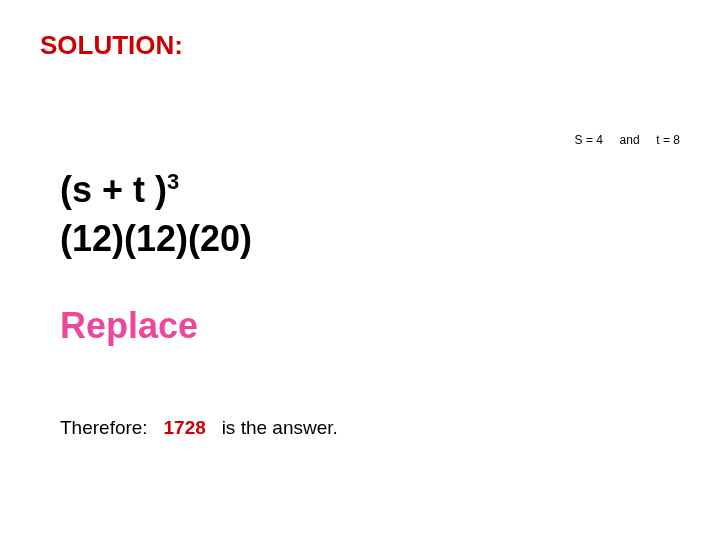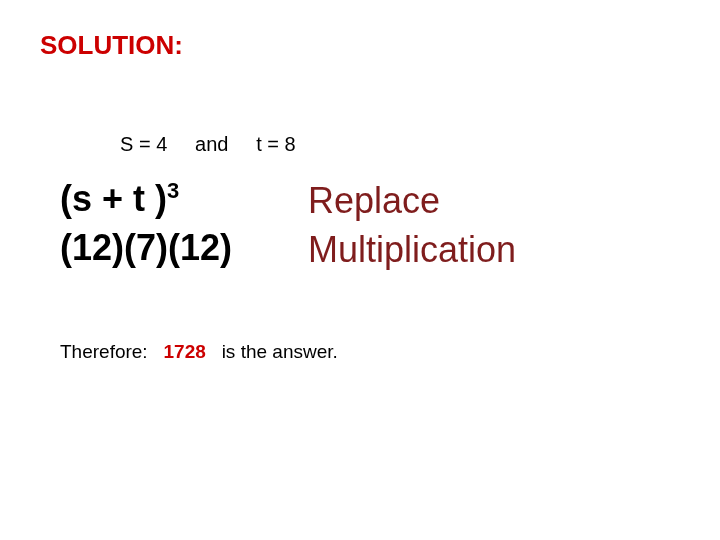--- a/index.html
+++ b/index.html
@@ -25,32 +25,34 @@
     }
 
     .intro-text {
       font-size: 17px;
       color: #000000;
       line-height: 1.5;
       margin-bottom: 18px;
     }
 
     .variable-line {
-      font-size: 20px;
+      font-size: 12px;
       color: #000000;
       margin-left: 80px;
       margin-bottom: 20px;
+      text-align: right;
     }
 
     .steps-container {
       display: flex;
+      flex-direction: column;
       align-items: flex-start;
       margin-left: 20px;
       margin-bottom: 20px;
-      gap: 76px;
+      gap: 40px;
     }
 
     .left-steps {
       display: flex;
       flex-direction: column;
       align-items: flex-start;
       gap: 4px;
     }
 
     .right-labels {
@@ -68,22 +70,22 @@
       line-height: 1.25;
     }
 
     .step-expr sup {
       font-size: 22px;
       vertical-align: super;
     }
 
     .step-label {
       font-size: 36px;
-      font-weight: normal;
-      color: #7f1d1d;
+      font-weight: bold;
+      color: #ec4899;
       line-height: 1.25;
     }
 
     .therefore-line {
       font-size: 19px;
       color: #000000;
       margin-left: 20px;
     }
 
     .answer-highlight {
@@ -108,26 +110,25 @@
   &nbsp;&nbsp;&nbsp;
   <span>t = 8</span>
 </div>
 
 <div class="steps-container">
   <div class="left-steps">
     <div class="step-expr">
       <span>(s + t )</span><sup>3</sup>
     </div>
     <div class="step-expr">
-      <span>(12)(7)(12)</span>
+      <span>(12)(12)(20)</span>
     </div>
   </div>
   <div class="right-labels">
     <div class="step-label">Replace</div>
-    <div class="step-label">Multiplication</div>
     <div class="step-label">&nbsp;</div>
   </div>
 </div>
 
 <div class="therefore-line">
   <span>Therefore:</span>
   &nbsp;
   <span class="answer-highlight">1728</span>
   &nbsp;
   <span>is the answer.</span>

